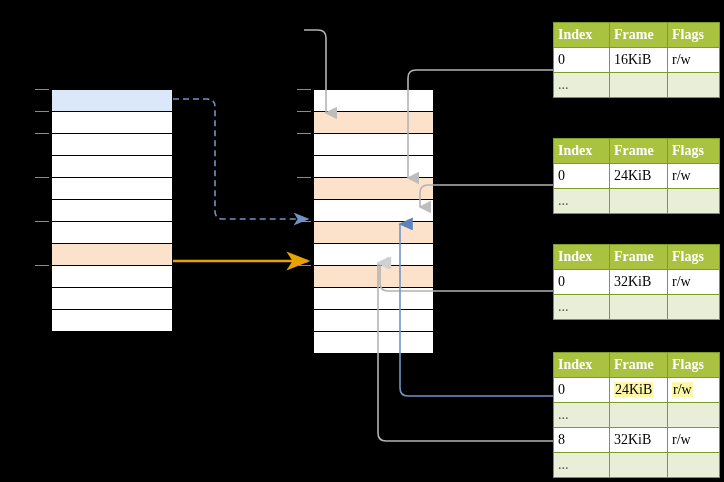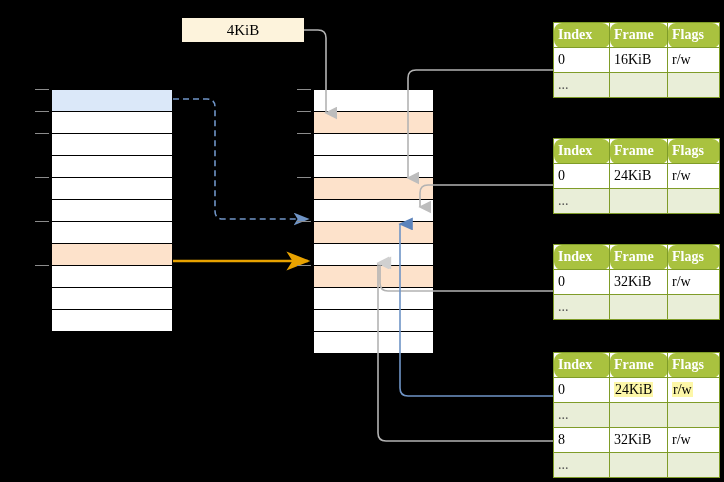--- a/index.html
+++ b/index.html
@@ -67,21 +67,20 @@
     box-sizing: border-box;
     line-height: 22px;
     white-space: nowrap;
     overflow: hidden;
   }
   .ptable th {
     background: #a9c23f;
     color: #ffffff;
     font-weight: bold;
     text-align: left;
-    border-radius: 8px;
   }
   .ptable td {
     background: #ffffff;
     color: #000000;
   }
   .ptable tr.ellip td {
     background: #e9eed8;
     color: #555555;
   }
   .ptable td.hl > span {
@@ -95,23 +94,20 @@
     left: 0; top: 0;
     width: 724px; height: 482px;
     pointer-events: none;
   }
 </style>
 </head>
 <body>
 
 <div id="root">
 
-  <div class="callout" id="callout-box" style="left:182px; top:18px; width:122px; height:24px;">
-    <span>4KiB</span>
-  </div>
 
   <div class="memcol" id="virtual-column" style="left: 51px; top: 89px; width: 122px; height: 243px; border: none;">
       <div class="memrow blue" style="top: 0px; width: 100%; height: 23px;"></div>
       <div class="memrow" style="top: 22px; width: 100%; height: 23px;"></div>
       <div class="memrow" style="top: 44px; width: 100%; height: 23px;"></div>
       <div class="memrow" style="top: 66px; width: 100%; height: 23px;"></div>
       <div class="memrow" style="top: 88px; width: 100%; height: 23px;"></div>
       <div class="memrow" style="top: 110px; width: 100%; height: 23px;"></div>
       <div class="memrow" style="top: 132px; width: 100%; height: 23px;"></div>
       <div class="memrow peach" style="top: 154px; width: 100%; height: 23px;"></div>

